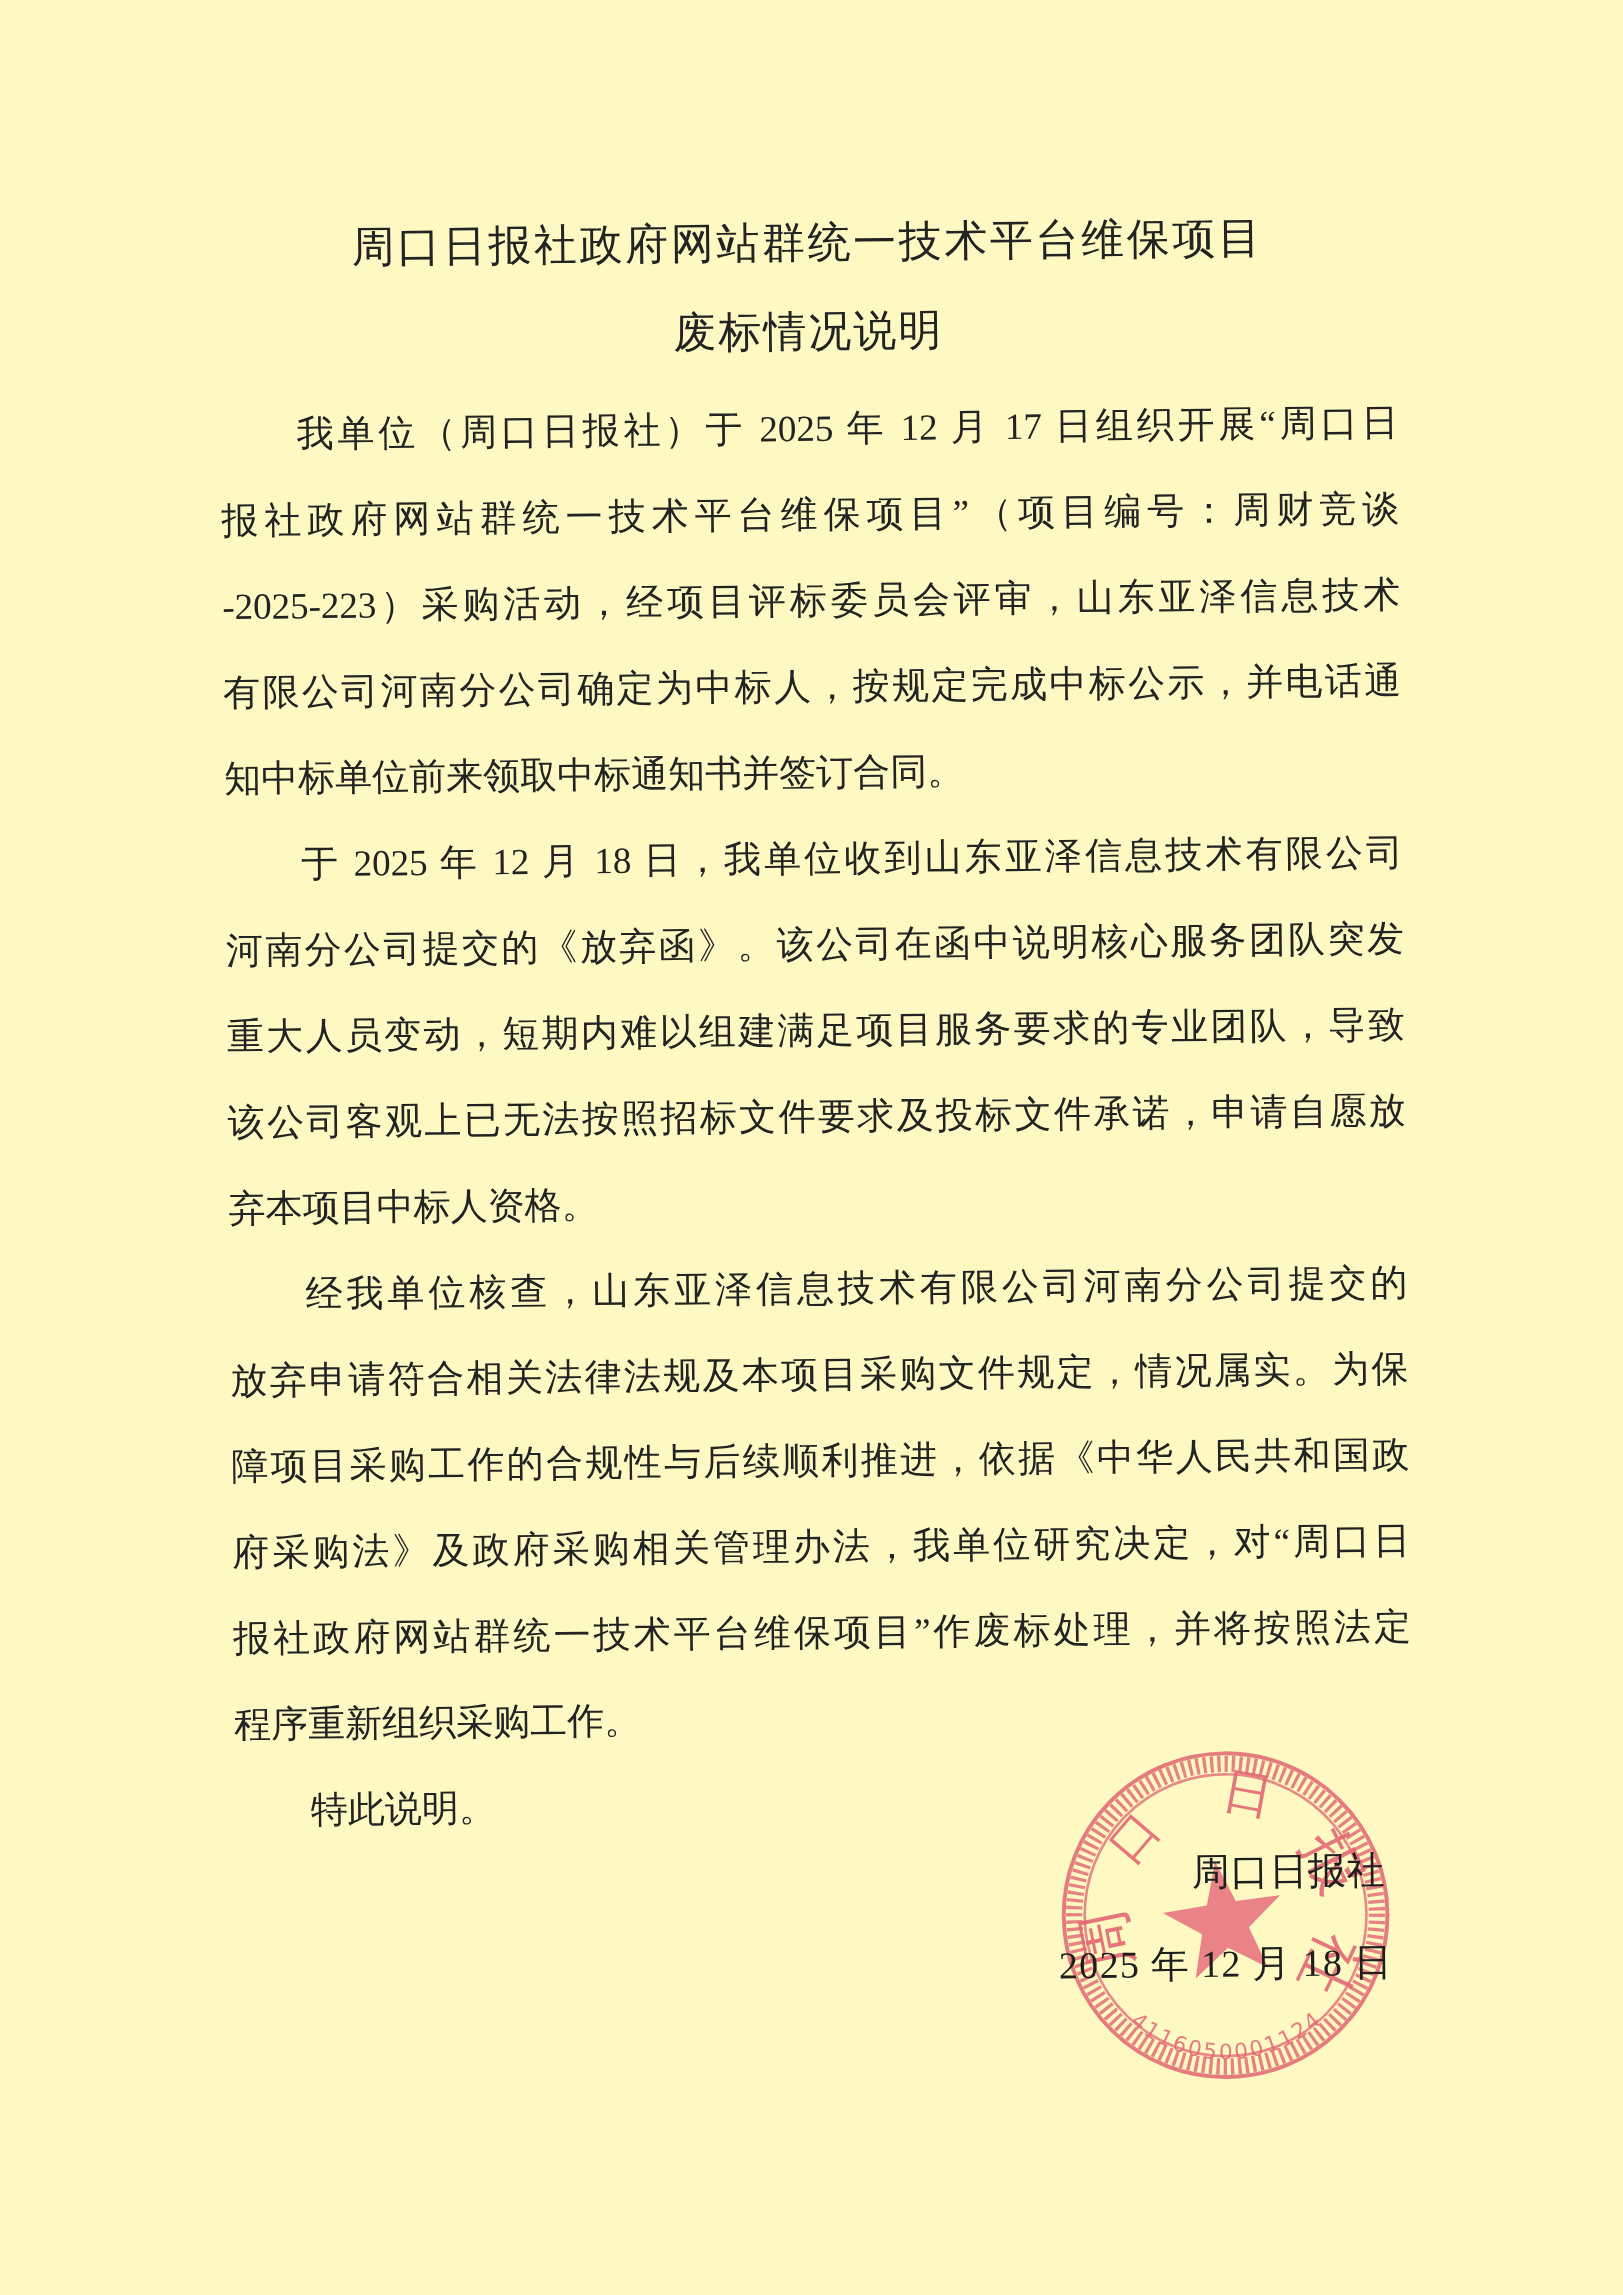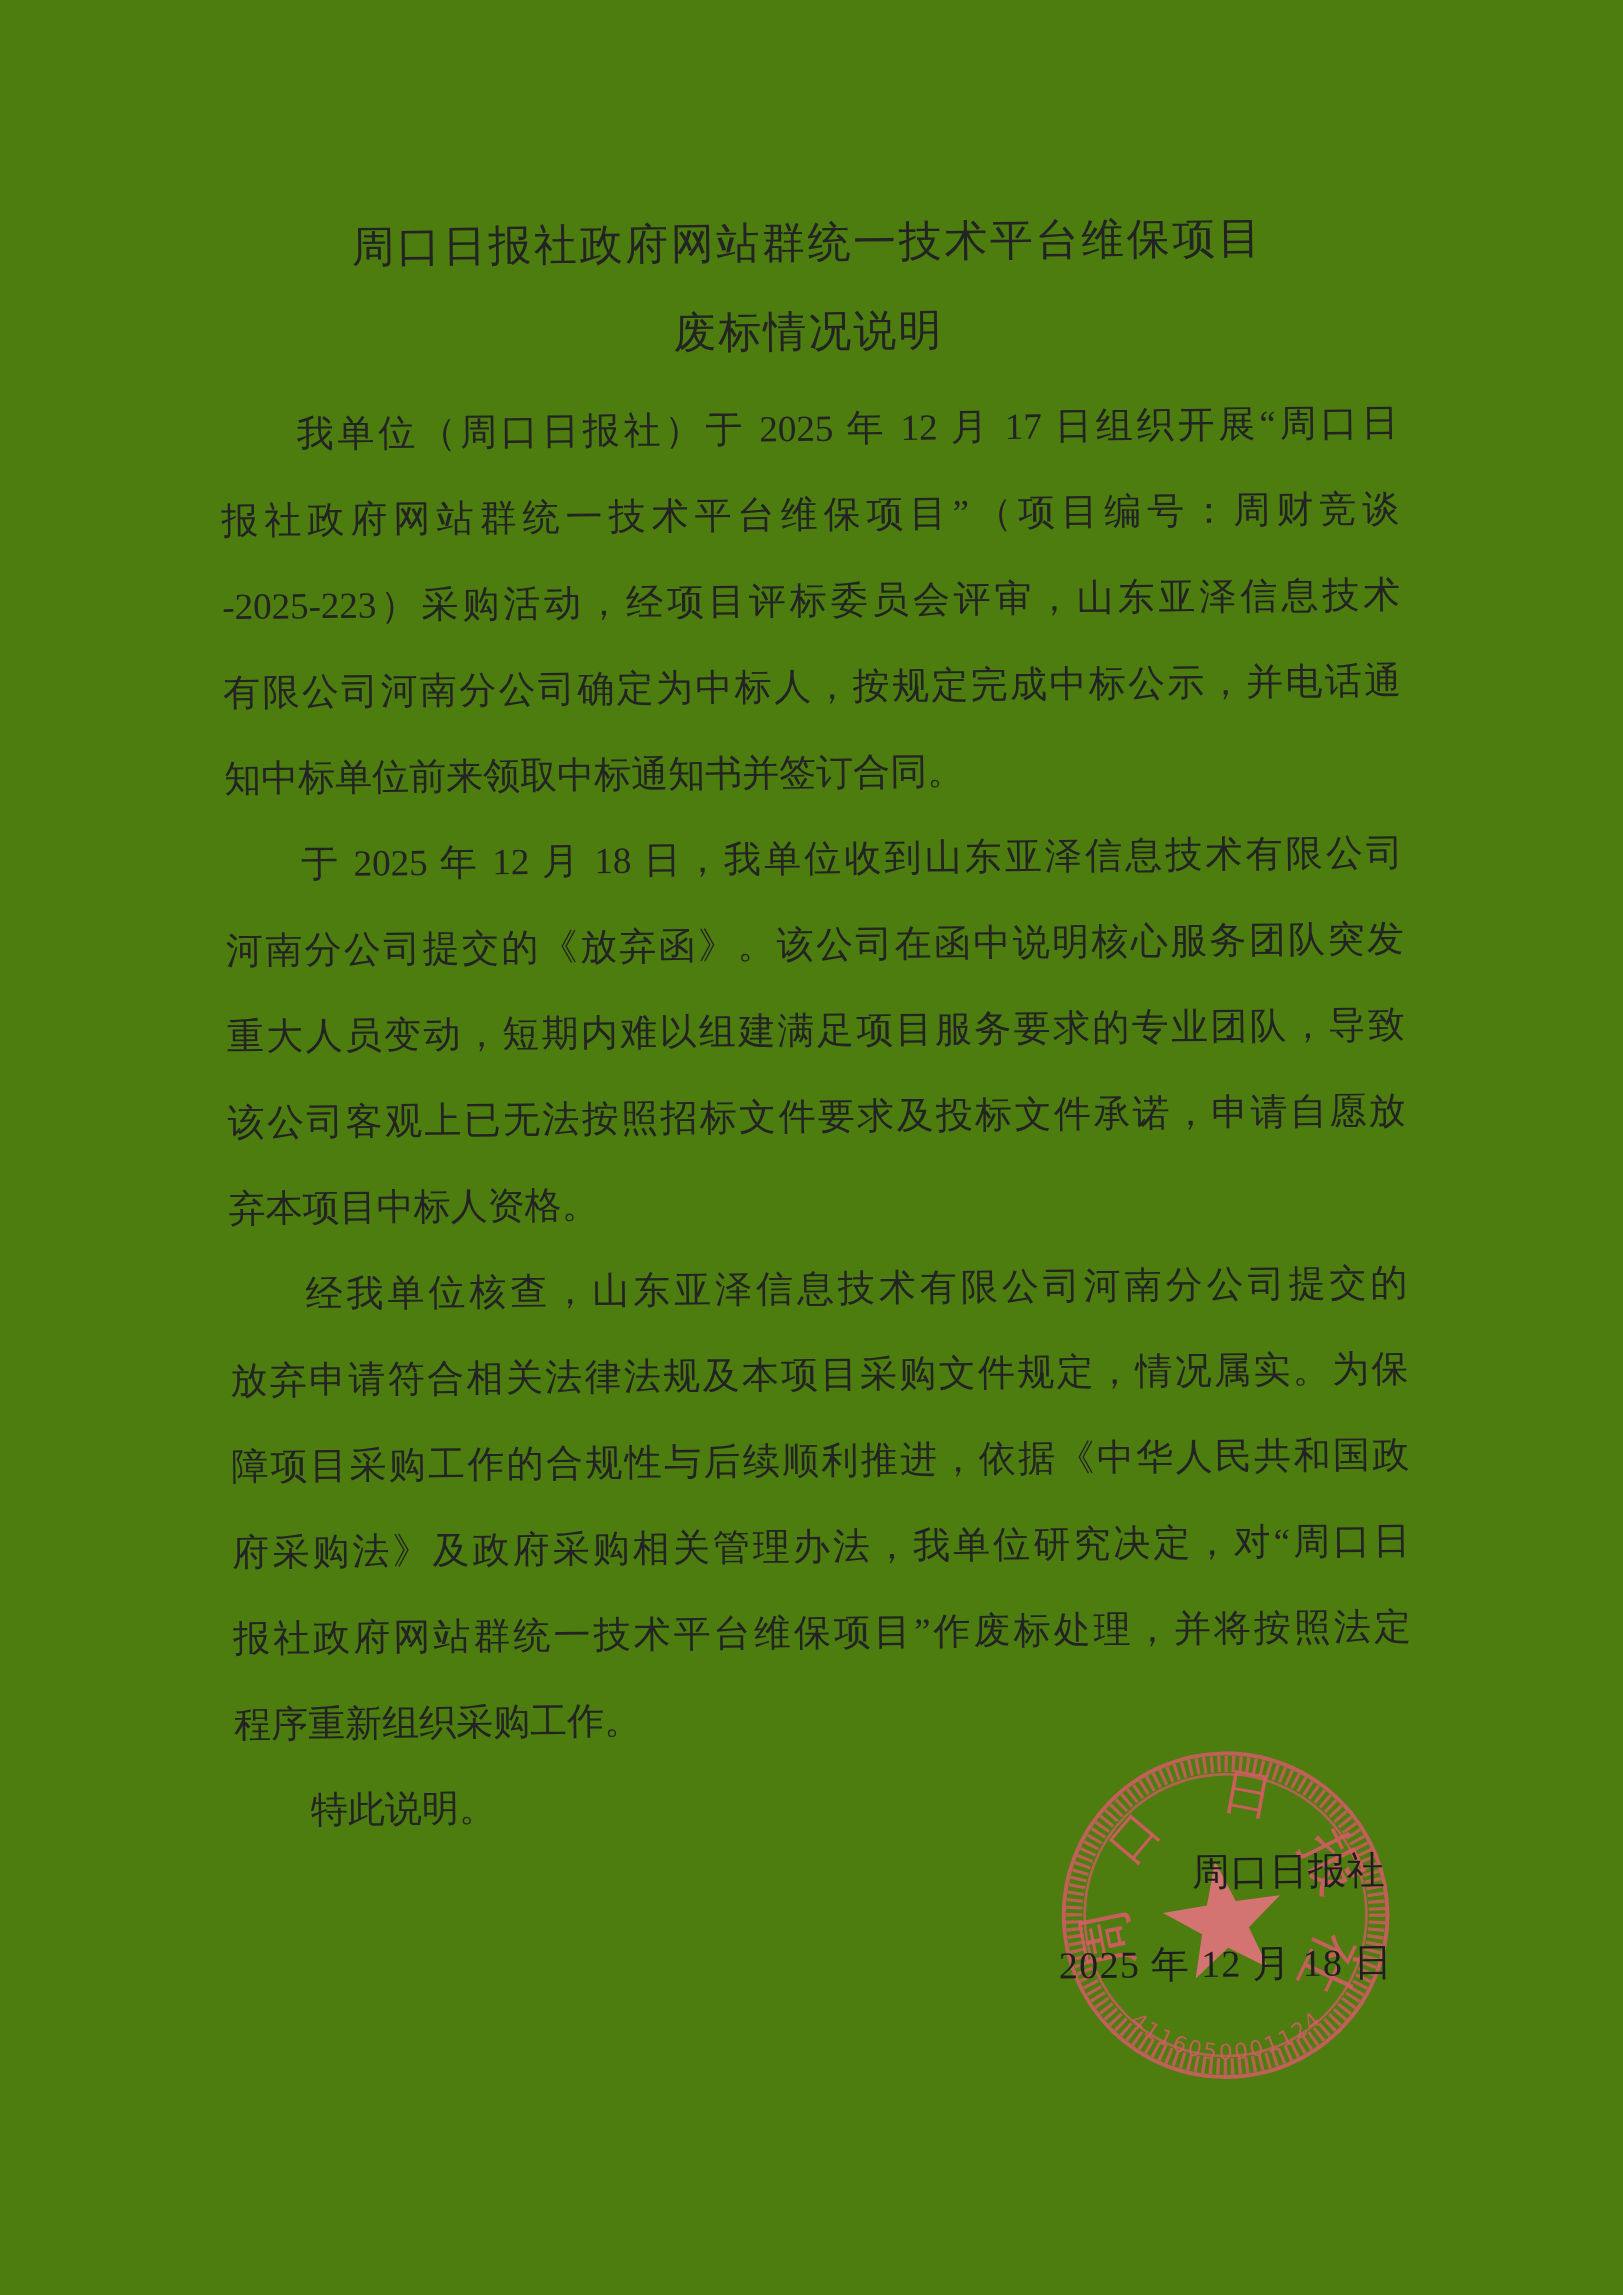--- a/index.html
+++ b/index.html
@@ -1,19 +1,19 @@
 <!DOCTYPE html>
 <html style="font-size:10.5px"><head>
 <meta charset="utf-8">
 <style>
   html,body{margin:0;padding:0;background:#ffffff;}
   .page{
     position:relative;
     width:1623px;height:2295px;
-    background:#4d7c0f;
+    background:#fef9c3;
     overflow:hidden;
     font-family:"Liberation Serif","DejaVu Serif",serif;
     color:#232323;
   }
   .tilt{
     position:absolute;left:0;top:0;width:1623px;height:2295px;
     transform:rotate(-0.6deg);
     transform-origin:812px 1147px;
   }
   .title-line{

